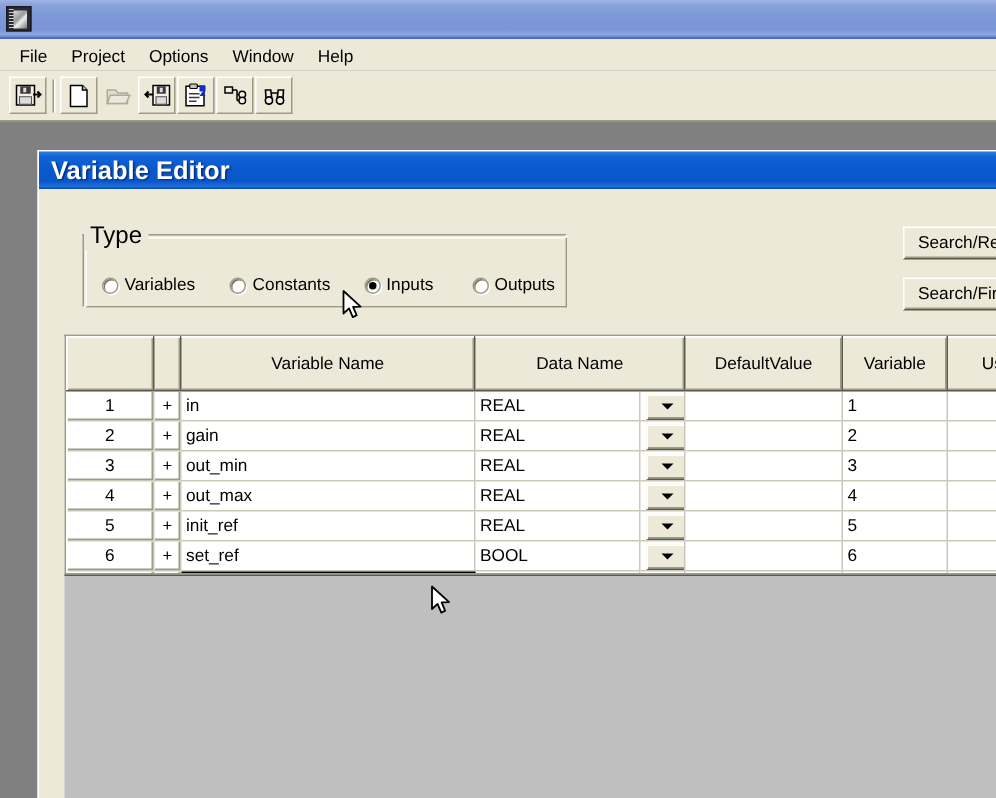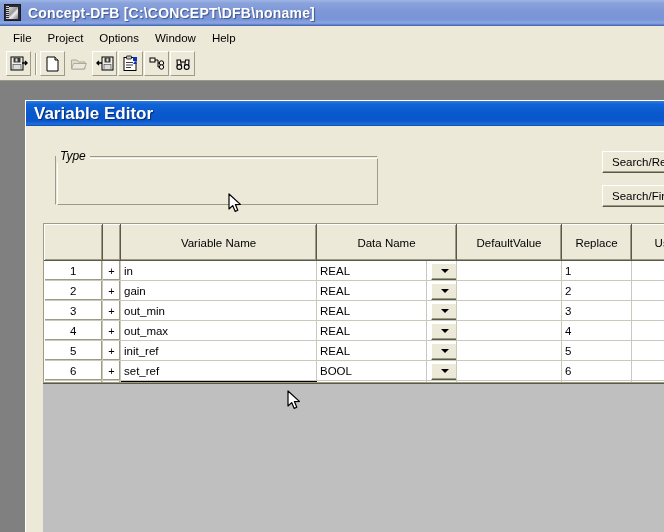--- a/index.html
+++ b/index.html
@@ -148,23 +148,22 @@
     position: absolute; left: 1px; top: 1px;
     right: -1px; bottom: -1px;
     border: 1px solid #9d9b84;
     border-top-color: #ffffff; border-left-color: #ffffff;
     pointer-events: none;
   }
   #type-legend {
     position: absolute; left: 30px; top: 22px;
     background: #ece9d8;
     padding: 0 4px;
-    font-size: 12px; color: #000;
+    font-size: 16px; color: #000;
     z-index: 2;
-    font-style: italic;
   }
   .radio-row {
     position: absolute; left: 0; top: 27px;
     width: 100%; display: flex; align-items: center;
   }
   .radio {
     display: flex; align-items: center;
     margin-right: 8px;
     font-size: 11.5px; color: #000;
     white-space: nowrap;
@@ -304,21 +303,20 @@
   
   .cursor { position: absolute; width: 16px; height: 22px; pointer-events: none; z-index: 50; }
 </style>
 </head>
 <body>
 
 <div id="app">
 
   <div id="titlebar">
     <div id="title-icon"></div>
-    <div id="title-text">Concept-DFB [C:\CONCEPT\DFB\noname]</div>
   </div>
 
   <div id="menubar">
     <div class="menu-item">File</div>
     <div class="menu-item">Project</div>
     <div class="menu-item">Options</div>
     <div class="menu-item">Window</div>
     <div class="menu-item">Help</div>
   </div>
 
@@ -399,20 +397,38 @@
         <span id="ve-title-text">Variable Editor</span>
       </div>
 
       <div id="ve-body">
 
         <div id="type-group">
           <div id="type-group-inner"></div>
         </div>
         <div id="type-legend">Type</div>
 
+        <div class="radio-row" style="left:42px; top:57px; width:310px;">
+          <div class="radio" style="width:82px;">
+            <span class="rdot"></span>
+            <span>Variables</span>
+          </div>
+          <div class="radio" style="width:86px;">
+            <span class="rdot"></span>
+            <span>Constants</span>
+          </div>
+          <div class="radio on" style="width:68px;">
+            <span class="rdot"></span>
+            <span>Inputs</span>
+          </div>
+          <div class="radio">
+            <span class="rdot"></span>
+            <span>Outputs</span>
+          </div>
+        </div>
 
         <div class="vbtn" id="btn-search-replace">
           <span>Search/Replace</span>
         </div>
         <div class="vbtn" id="btn-search-find">
           <span>Search/Find...</span>
         </div>
 
         <div id="grid-wrap">
           <table class="grid">
@@ -426,21 +442,21 @@
               <col class="c-pos">
                 <col class="c-used">
             </colgroup>
             <thead>
               <tr>
                 <th></th>
                 <th></th>
                 <th>Variable Name</th>
                 <th colspan="2">Data Name</th>
                 <th>DefaultValue</th>
-                <th>Replace</th>
+                <th>Variable</th>
                 <th>Used</th>
               </tr>
             </thead>
             <tbody id="grid-body">
                 <tr>
                   <td class="rownum">1</td>
                   <td class="plus">+</td>
                   <td class="namecell">in</td>
                   <td class="dtype">REAL</td>
                   <td class="ddcell">

